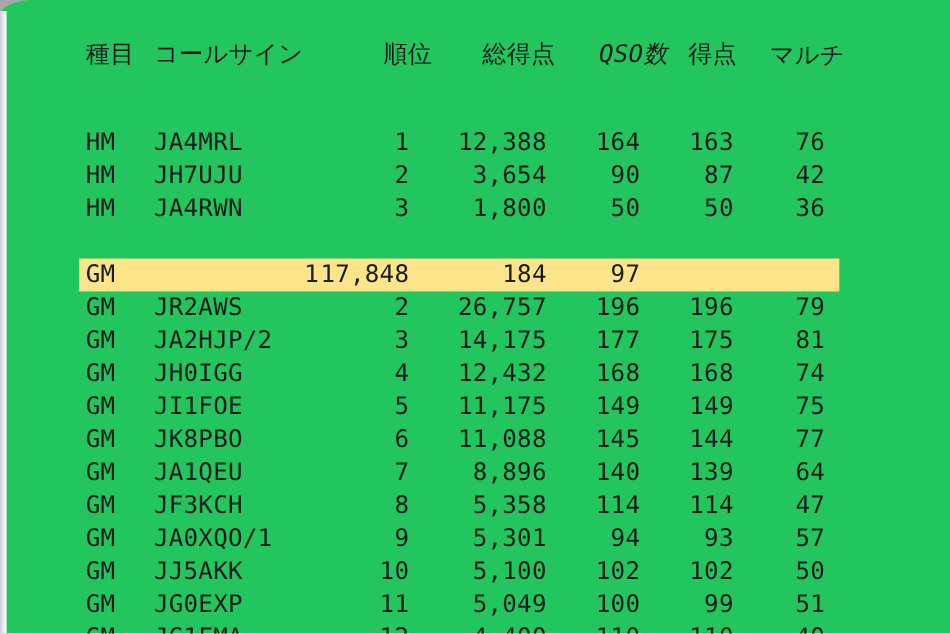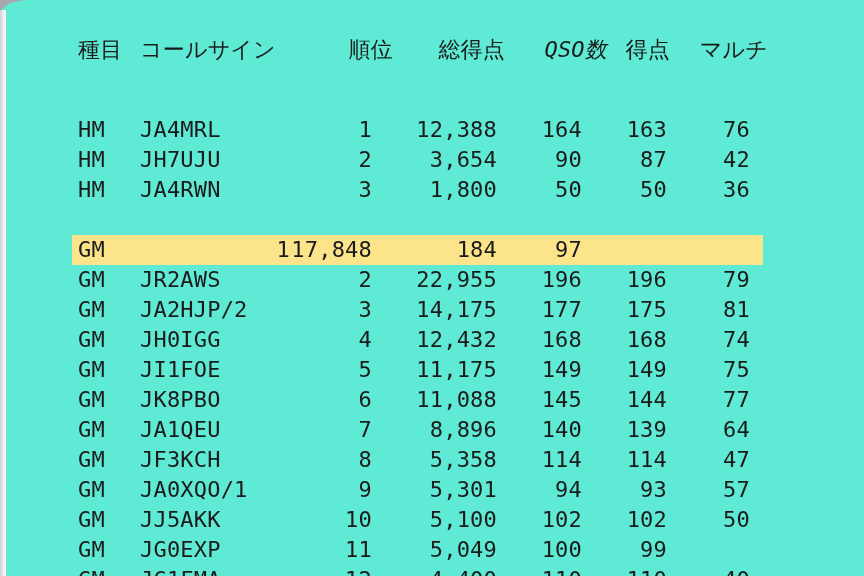--- a/index.html
+++ b/index.html
@@ -20,21 +20,21 @@
   
   .corner-grey {
     position: absolute;
     left: 0; top: 0;
     width: 34px; height: 16px;
     background: #a7a8ac;
   }
   .page {
     position: absolute;
     inset: 0;
-    background: #5eead4;
+    background: #22c55e;
     border-top-left-radius: 30px 14px;
   }
   
   .left-edge {
     position: absolute;
     left: 0; top: 10px; bottom: 0;
     width: 6px;
     background: linear-gradient(90deg, #cdcdd6 0%, #ededf2 55%, #ffffff 100%);
     pointer-events: none;
   }
@@ -140,21 +140,21 @@
     <span class="c num">1</span>
     <span class="c num">17,848</span>
     <span class="c num">184</span>
     <span class="c num">97</span>
     <span class="c"></span>
   </div><div class="row">
     <span class="c"></span>
     <span class="c">GM</span>
     <span class="c">JR2AWS</span>
     <span class="c num">2</span>
-    <span class="c num">22,955</span>
+    <span class="c num">26,757</span>
     <span class="c num">196</span>
     <span class="c num">196</span>
     <span class="c num">79</span>
     <span class="c"></span>
   </div><div class="row">
     <span class="c"></span>
     <span class="c">GM</span>
     <span class="c">JA2HJP/2</span>
     <span class="c num">3</span>
     <span class="c num">14,175</span>
@@ -233,20 +233,21 @@
     <span class="c num">50</span>
     <span class="c"></span>
   </div><div class="row">
     <span class="c"></span>
     <span class="c">GM</span>
     <span class="c">JG0EXP</span>
     <span class="c num">11</span>
     <span class="c num">5,049</span>
     <span class="c num">100</span>
     <span class="c num">99</span>
+    <span class="c num">51</span>
     <span class="c"></span>
   </div><div class="row">
     <span class="c"></span>
     <span class="c">GM</span>
     <span class="c">JG1FMA</span>
     <span class="c num">12</span>
     <span class="c num">4,400</span>
     <span class="c num">110</span>
     <span class="c num">110</span>
     <span class="c num">40</span>

